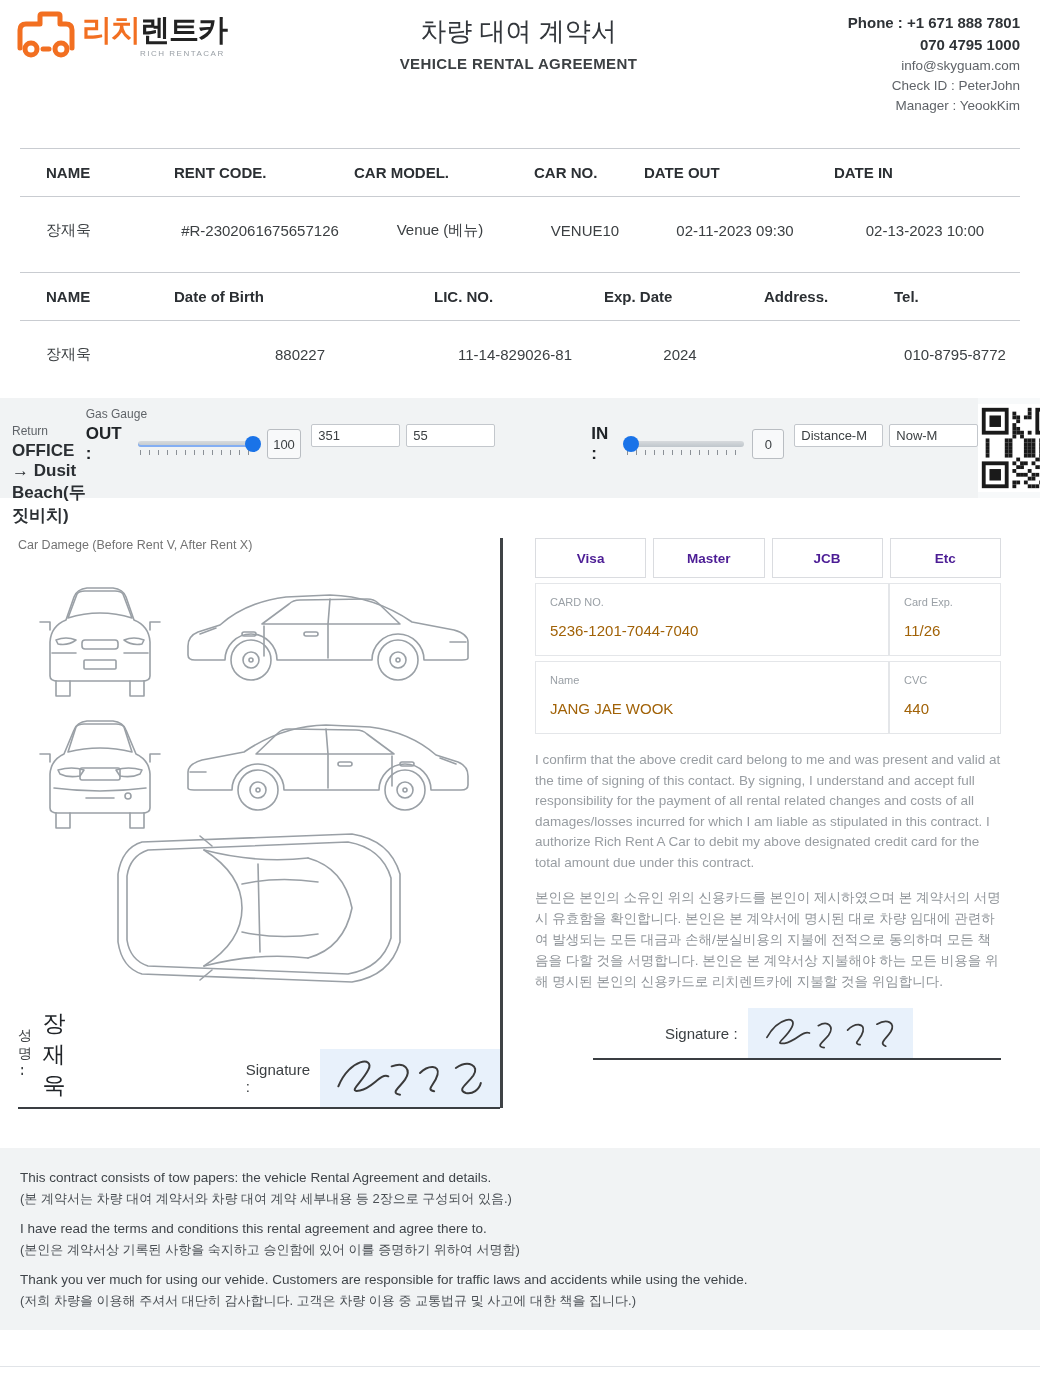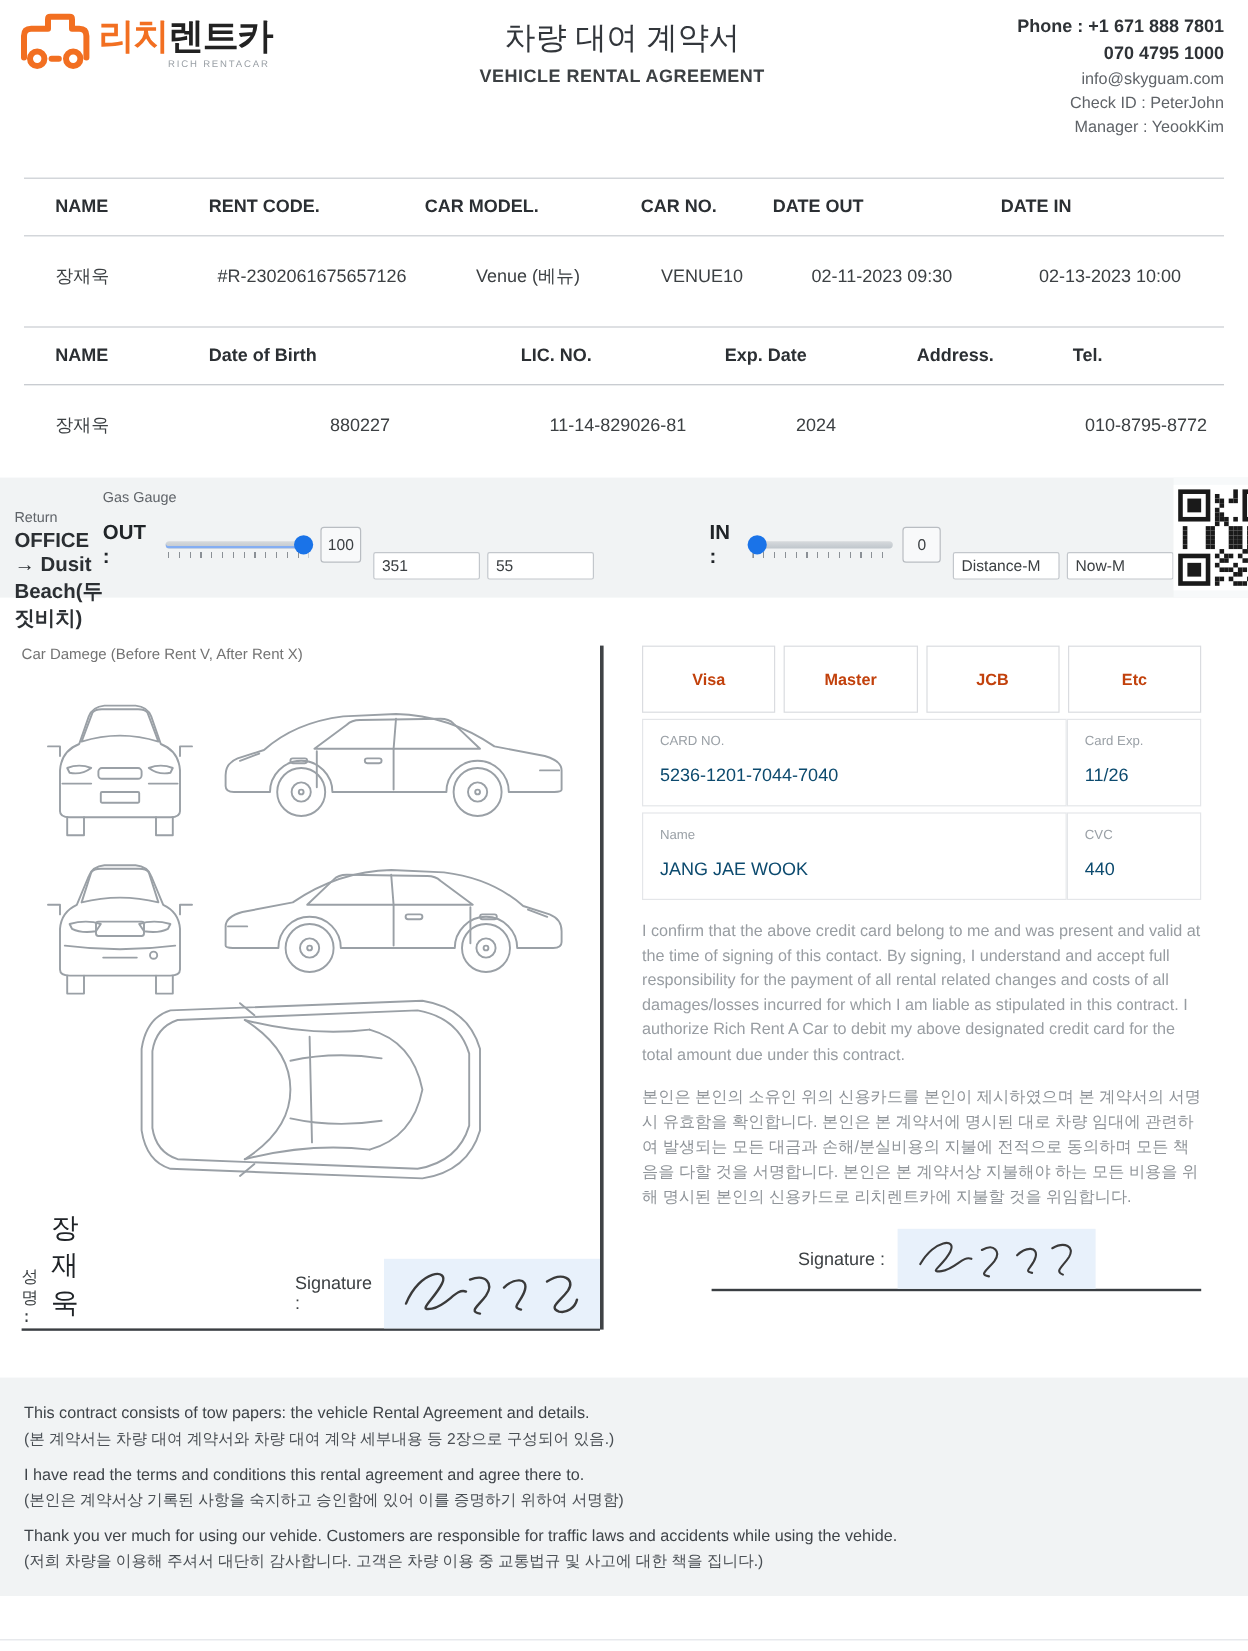--- a/index.html
+++ b/index.html
@@ -45,53 +45,53 @@
   .slider .track { position: absolute; top: 5px; left: 0; right: 0; height: 6px; border-radius: 3px;
     background: linear-gradient(#d7dadd, #bfc6cc); }
   .slider.out .track { box-shadow: inset 0 -2px 0 #84aef3; }
   .slider .thumb { position: absolute; top: 0; width: 16px; height: 16px; border-radius: 50%; background: #1a73e8; }
   .slider .ticks { position: absolute; top: 14px; left: 2px; right: 2px; height: 5px;
     background: repeating-linear-gradient(to right, #8b9096 0 1px, transparent 1px 9px); }
   .val-box { min-width: 32px; height: 30px; border: 1px solid #b9bdc2; border-radius: 3px; background: #f8f9fa;
     display: flex; align-items: center; justify-content: center; font-size: 13px; color: #3c4043; padding: 0 6px; }
   .field-row { display: flex; gap: 6px; }
   .field-row input { width: 89px; height: 23px; border: 1px solid #c3c7cc; border-radius: 2px;
-    font-family: "Liberation Sans", sans-serif; font-size: 13px; color: #3c4043; padding: 0 6px; background: #fff; margin-top: 36px; }
+    font-family: "Liberation Sans", sans-serif; font-size: 13px; color: #3c4043; padding: 0 6px; background: #fff; }
   .qr-wrap { width: 100px; height: 100px; background: #f7f9fa; display: flex; align-items: center; justify-content: center; }
   .qr-wrap svg { width: 88px; height: 88px; background: #fff; }
   
   .main { display: flex; margin-top: 40px; height: 572px; }
   .col-left { width: 500px; padding-left: 18px; }
   .divider-v { width: 3px; background: #3f4346; height: 570px; margin-left: 0; }
   .col-right { width: 466px; margin-left: 32px; }
   .damage-label { font-size: 12.5px; color: #737373; }
   .cars { position: relative; height: 440px; }
   .cars svg { position: absolute; stroke: #9aa0a6; fill: none; stroke-width: 1.6; stroke-linejoin: round; stroke-linecap: round; }
   .car-front { left: 14px; top: 28px; }
   .car-side1 { left: 160px; top: 22px; transform: scaleX(-1); }
   .car-rear { left: 14px; top: 160px; }
   .car-side2 { left: 160px; top: 152px; }
   .car-top { left: 90px; top: 272px; }
   .damage-date { text-align: center; font-size: 25px; font-weight: bold; color: #8a8f94; letter-spacing: 1px; margin: 14px 0 0; width: 470px; }
   .sign-row-left { display: flex; align-items: flex-end; border-bottom: 2px solid #3a3e42; padding-bottom: 0; margin-top: 16px; width: 482px; }
-  .name-label { font-size: 14px; color: #3c4043; padding-bottom: 0; font-family: Liberation Mono, monospace; }
+  .name-label { font-size: 14px; color: #3c4043; padding-bottom: 28px; font-family: Liberation Mono, monospace; }
   .name-value { font-size: 23px; color: #202428; margin-left: 6px; padding-bottom: 6px; }
   .siglabel { font-size: 15px; color: #3c4043; padding-bottom: 12px; }
   .sigbox { width: 205px; height: 58px; background: #e8f1fb; margin-left: 10px; display: flex; align-items: center; justify-content: center; }
   .sigbox svg { stroke: #3a3a3a; fill: none; stroke-width: 2.4; stroke-linecap: round; }
   .ml-a { margin-left: 175px; }
   
   .tabs { display: flex; gap: 7px; }
-  .tab { flex: 1; height: 56px; border: 1px solid #dadce0; background: #fff; display: flex; align-items: center; justify-content: center;
-    font-size: 13.5px; font-weight: bold; color: #c2410c; }
+  .tab { flex: 1; height: 40px; border: 1px solid #dadce0; background: #fff; display: flex; align-items: center; justify-content: center;
+    font-size: 13.5px; font-weight: bold; color: #4c1d95; }
   .cardgrid { margin-top: 5px; }
   .cardrow { display: flex; gap: 0; margin-top: 5px; }
   .cardcell { border: 1px solid #e4e6e9; background: #fff; padding: 12px 14px 16px; }
   .cardcell .clabel { font-size: 11px; color: #9aa0a6; }
-  .cardcell .cvalue { font-size: 15px; color: #0c4a6e; margin-top: 14px; }
+  .cardcell .cvalue { font-size: 15px; color: #a16207; margin-top: 14px; }
   .cc-main { flex: 1; }
   .cc-side { width: 112px; }
   .para { font-size: 13.5px; line-height: 20.5px; color: #989da2; margin-top: 16px; }
   .para.kr { color: #8f9499; line-height: 21px; margin-top: 14px; }
   .sign-row-right { display: flex; align-items: flex-end; margin-top: 16px; margin-left: 58px; border-bottom: 2px solid #3a3e42; width: 408px; }
   .sign-row-right .siglabel { padding-bottom: 16px; margin-left: 72px; }
   .sign-row-right .sigbox { width: 165px; height: 50px; }
   
   .terms { background: #f1f3f4; margin-top: 38px; padding: 22px 20px 20px; }
   .terms .en { font-size: 13.5px; color: #3f4449; }

